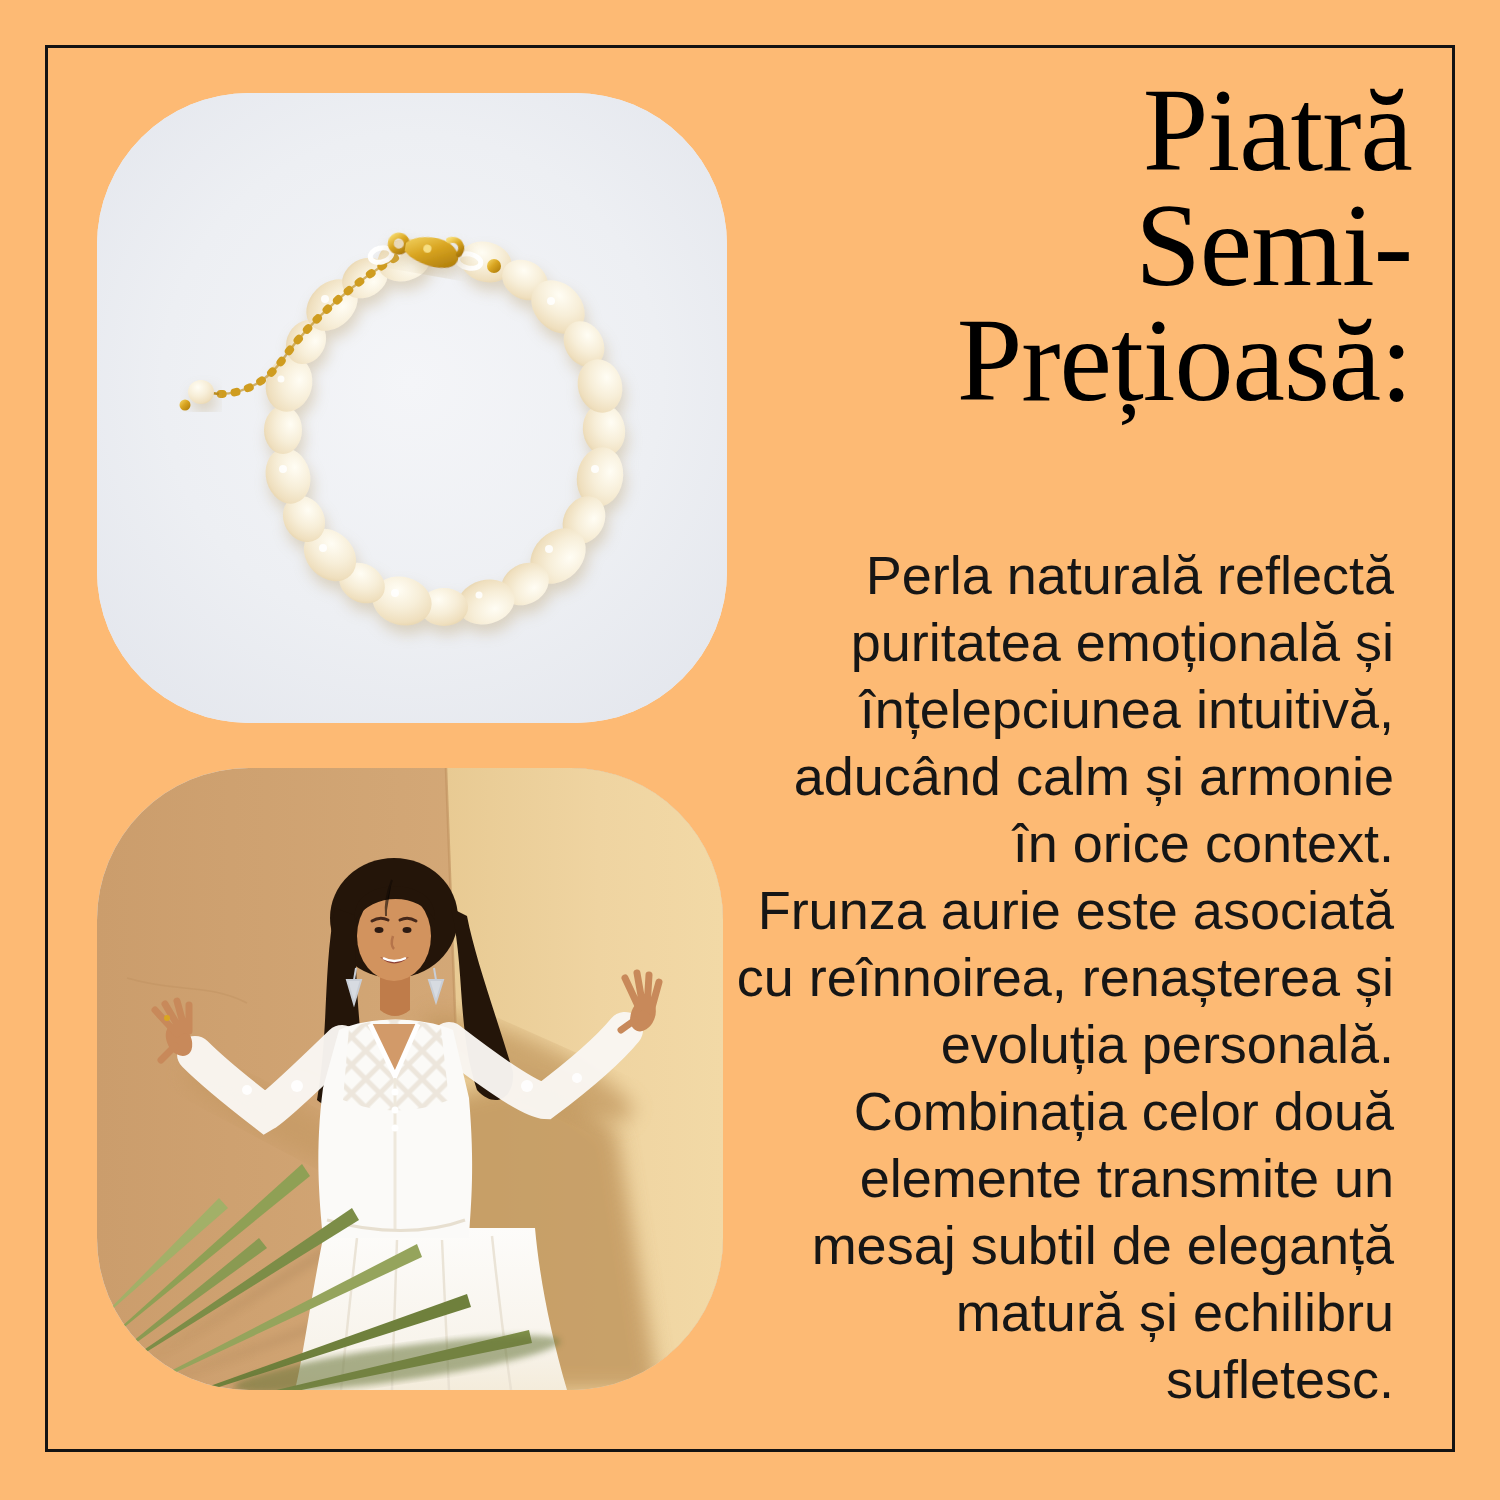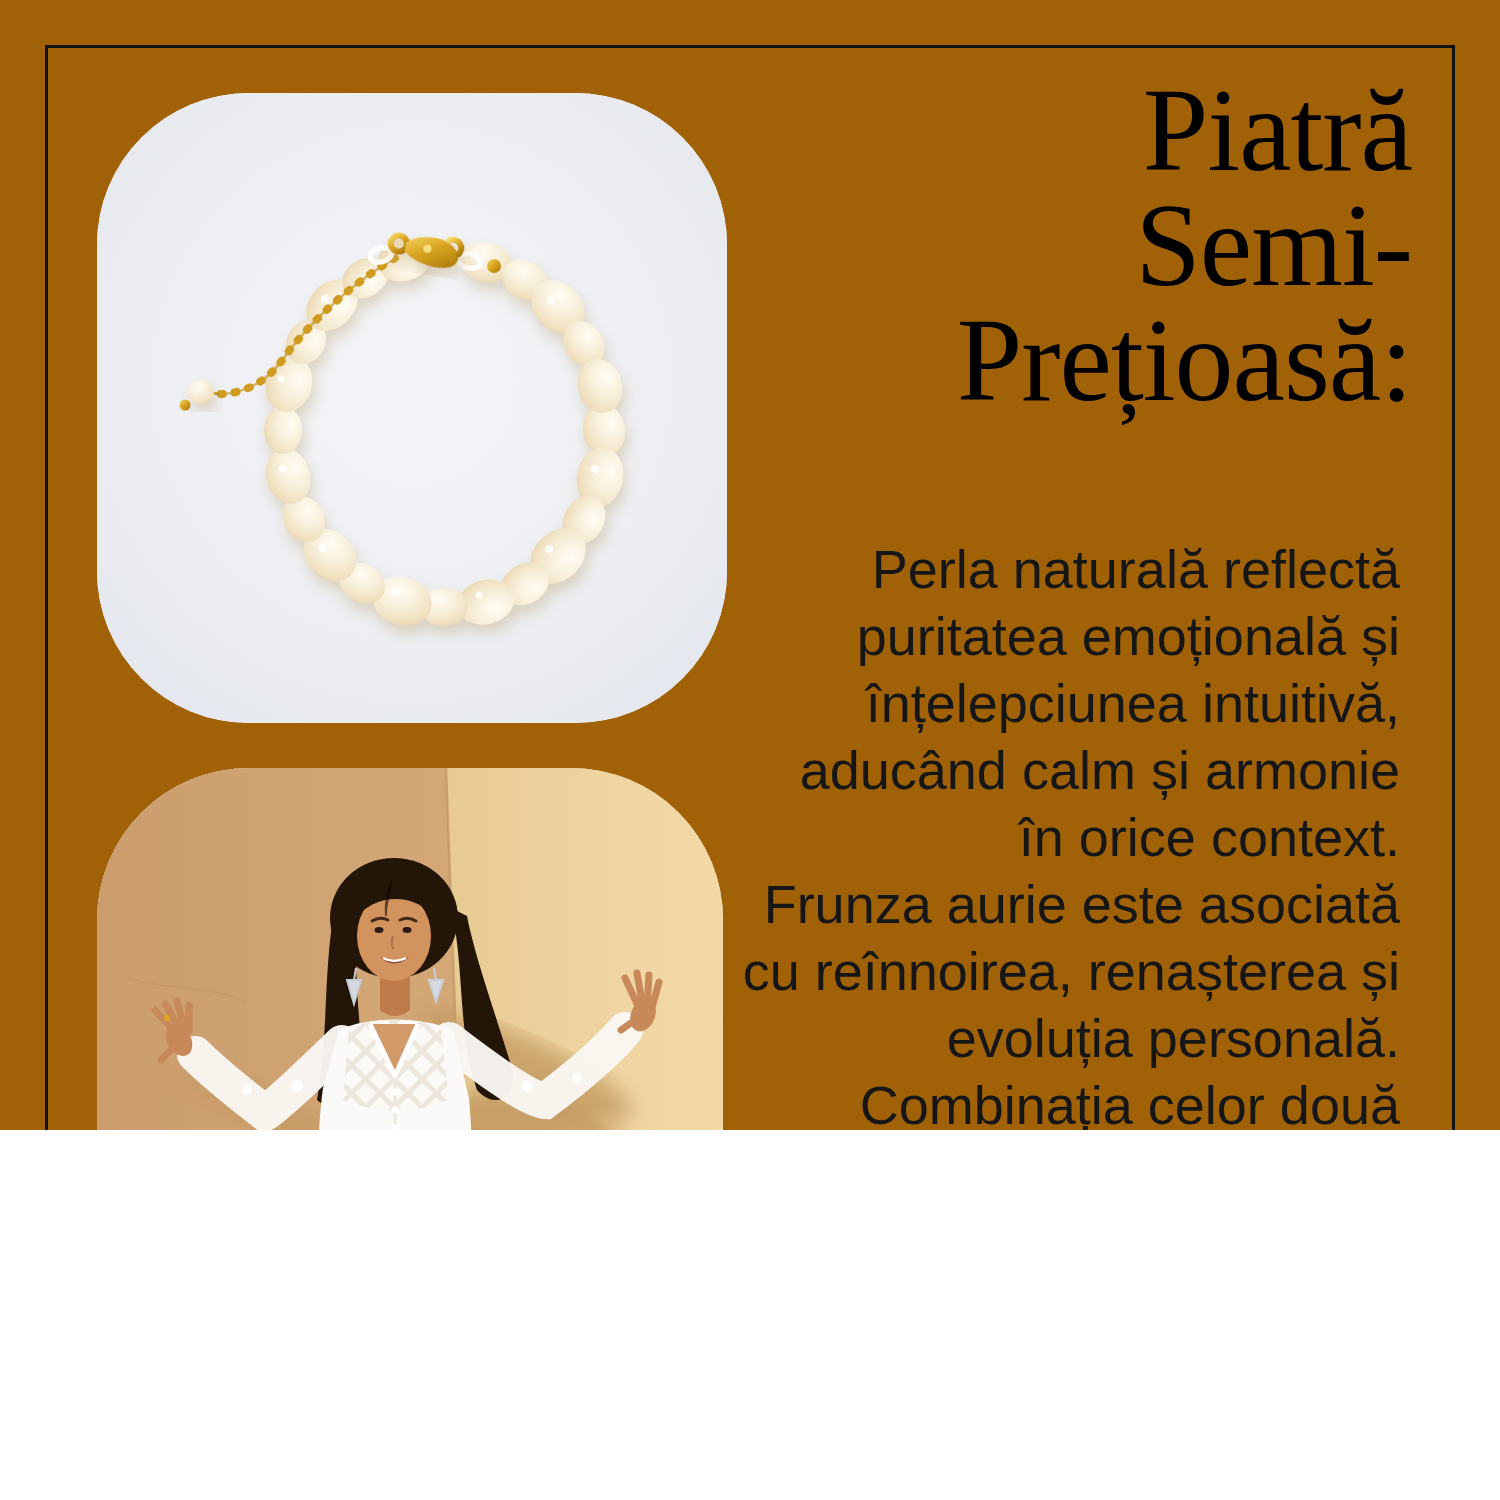--- a/index.html
+++ b/index.html
@@ -1,17 +1,17 @@
 <!DOCTYPE html>
 <html><head>
 <meta charset="utf-8">
 <style>
   html,body{margin:0;padding:0;background:#ffffff;}
   .canvas{
-    position:relative;width:1500px;height:1130px;background:#a16207;
+    position:relative;width:1500px;height:1500px;background:#fdba74;
     font-family:"Liberation Sans","DejaVu Sans",sans-serif;overflow:hidden;
   }
   .frame{
     position:absolute;left:45px;top:45px;width:1404px;height:1401px;
     border:3px solid #131313;background:transparent;pointer-events:none;
   }
   .photo{
     position:absolute;overflow:hidden;border-radius:152px;background:#edeff3;
   }
   .photo-top{left:97px;top:93px;width:630px;height:630px;}
@@ -254,21 +254,21 @@
         <path d="M-4,606 L162,470 L170,480 Z" fill="#8a9a52"></path>
         <ellipse cx="300" cy="596" rx="165" ry="17" transform="rotate(-8 300 596)" fill="#67763b" opacity="0.55" filter="url(#blurC)"></ellipse>
       </g>
     </svg>
   </div>
 
   <h1 class="title" style="margin:0;font-weight:400;">Piatră
 Semi-
 Prețioasă:</h1>
 
-  <p class="body-text" style="margin:10px;">Perla naturală reflectă
+  <p class="body-text" style="margin:16px;">Perla naturală reflectă
 puritatea emoțională și
 înțelepciunea intuitivă,
 aducând calm și armonie
 în orice context.
 Frunza aurie este asociată
 cu reînnoirea, renașterea și
 evoluția personală.
 Combinația celor două
 elemente transmite un
 mesaj subtil de eleganță

